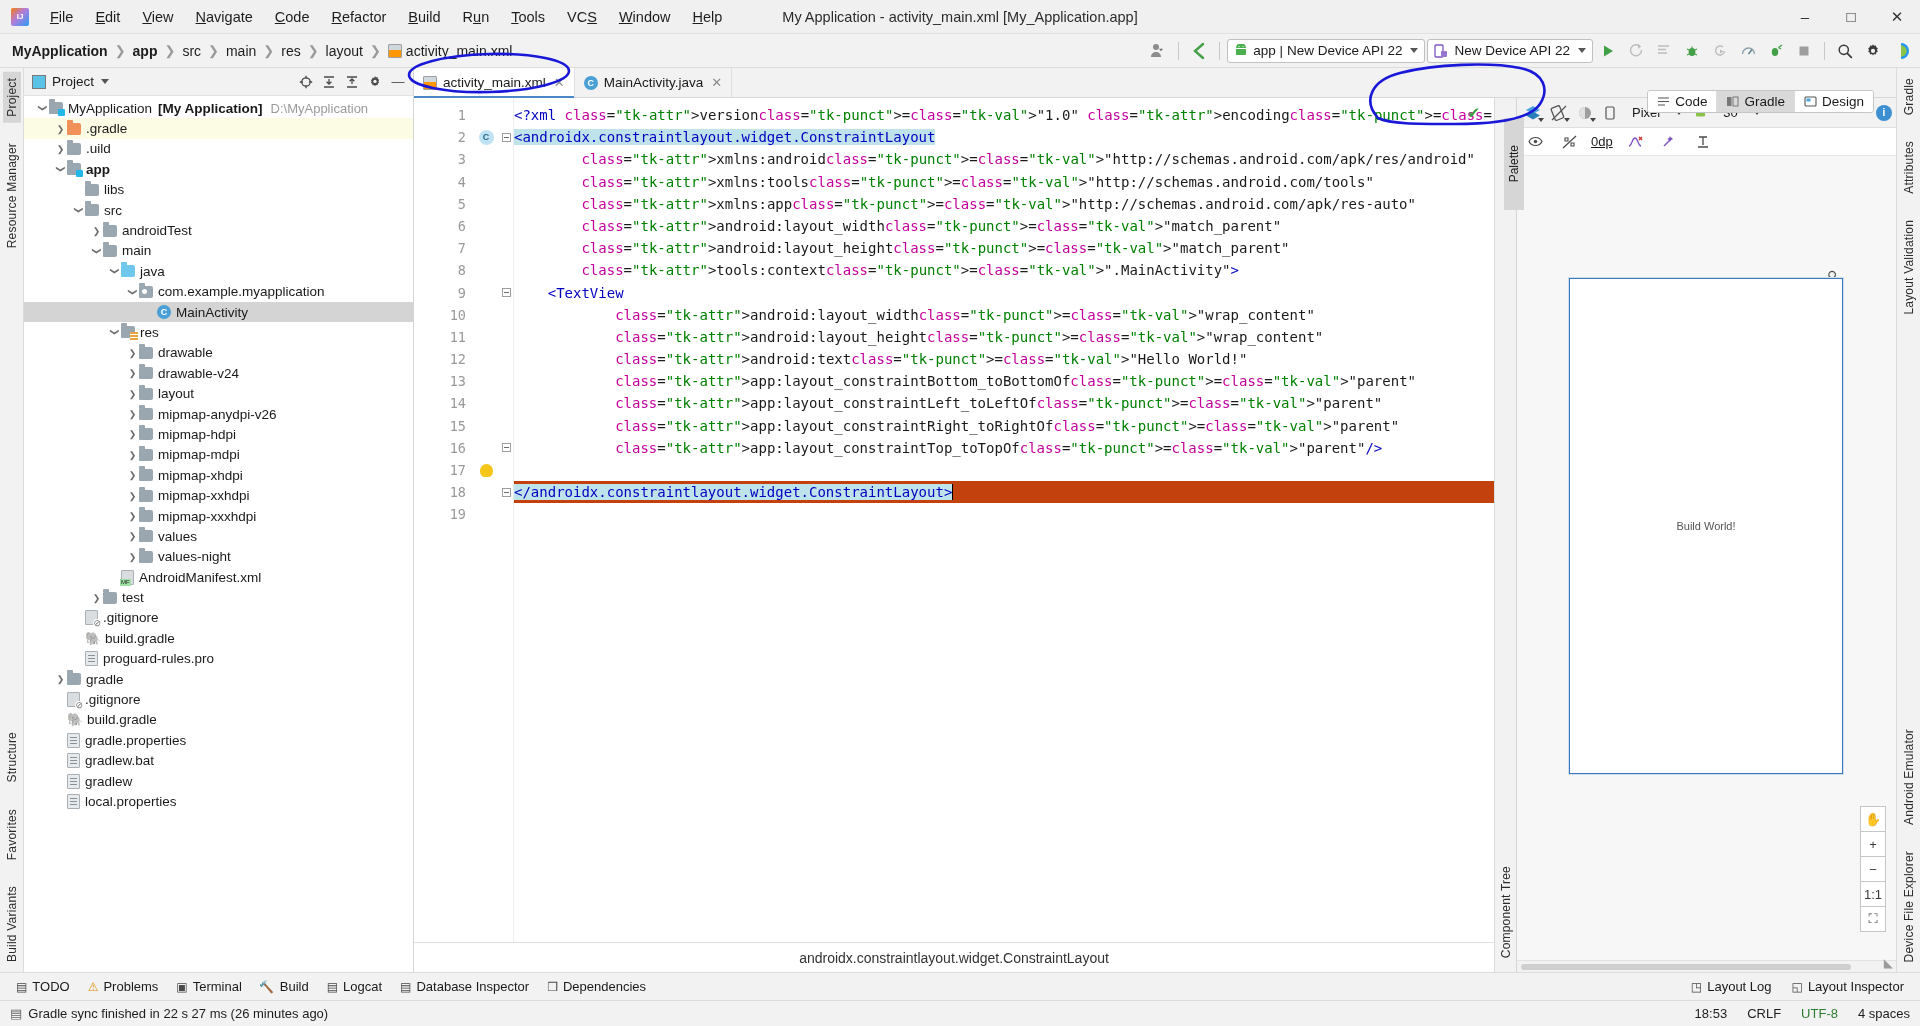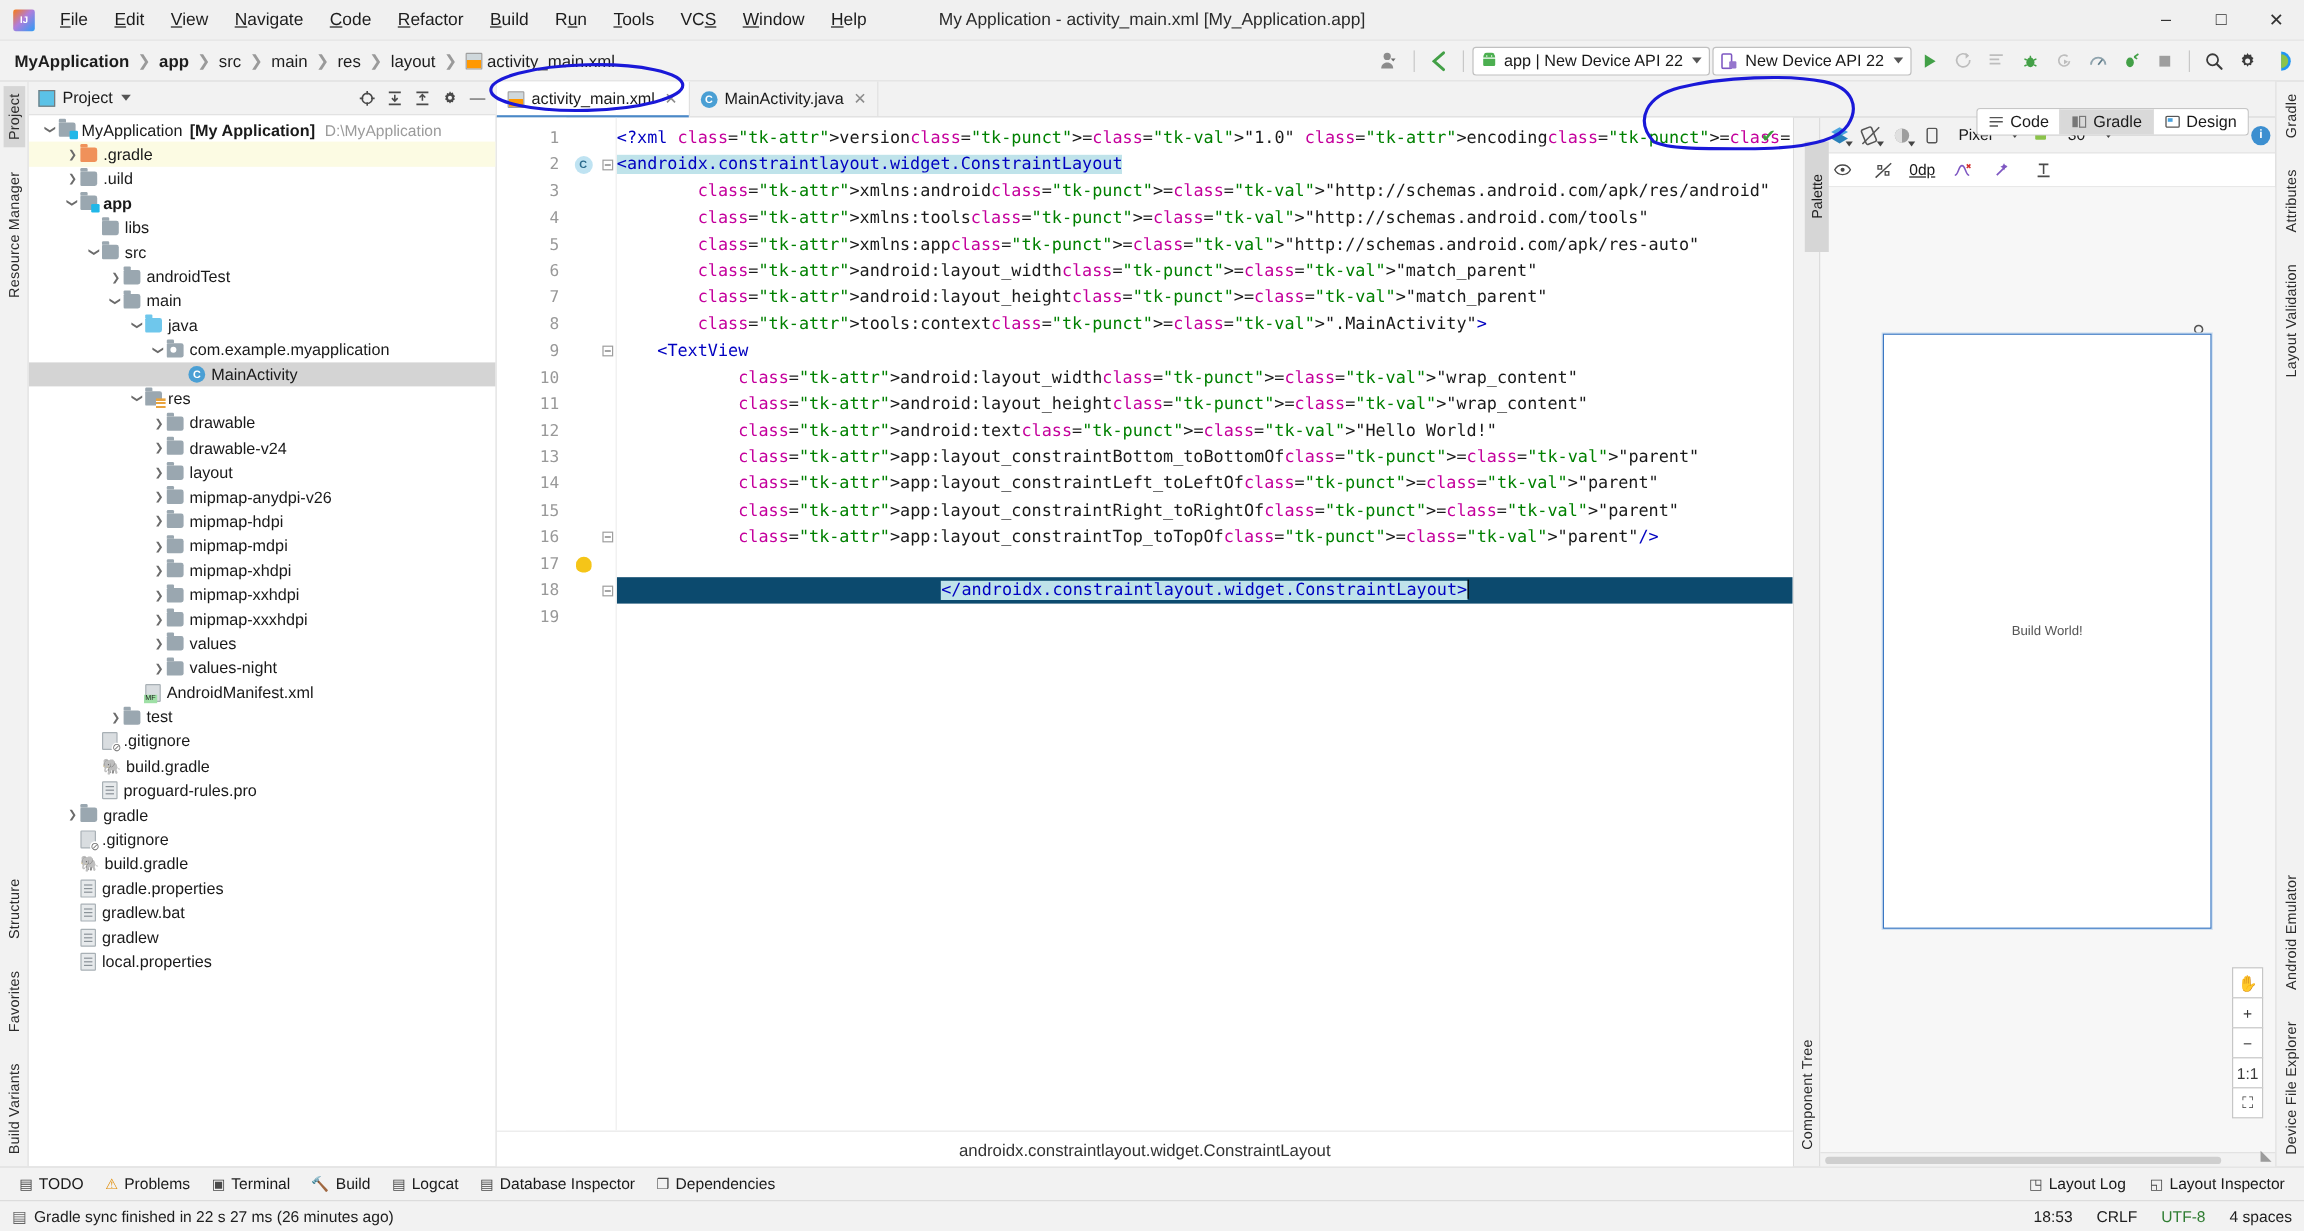--- a/index.html
+++ b/index.html
@@ -176,21 +176,21 @@
   .folds { width: 14px; flex: none; padding-top: 6px; border-right: 1px solid #eee; }
   .fold-row { height: 22.2px; display: flex; align-items: center; justify-content: center; }
   .fold-sq { width: 9px; height: 9px; border: 1px solid #9e9e9e; position: relative; background: #fff; }
   .fold-sq:after { content:""; position:absolute; left:1px; right:1px; top:3px; height:1px; background:#6b6b6b; }
 
   .code {
     flex: 1; padding-top: 6px; font-family: "DejaVu Sans Mono", monospace; font-size: 14px;
     overflow: hidden; position: relative; min-width: 0;
   }
   .cline { height: 22.2px; line-height: 22.2px; white-space: pre; }
-  .cline.hl { background: #0c4a6e; text-align: center; }
+  .cline.hl { background: #c2410c; }
   .tk-tag { color: #0000c0; }
   .tk-attr { color: #c4009c; }
   .tk-val { color: #008000; }
   .tk-punct { color: #1a1a1a; }
   .sel-bg { background: #bfe3ea; }
   .caretbar { display:inline-block; width:1px; height:16px; background:#000; vertical-align:-3px; }
 
   .code-check { position: absolute; right: 14px; top: 6px; color: #3b9c3b; font-size: 15px; }
 
   .status-line {

